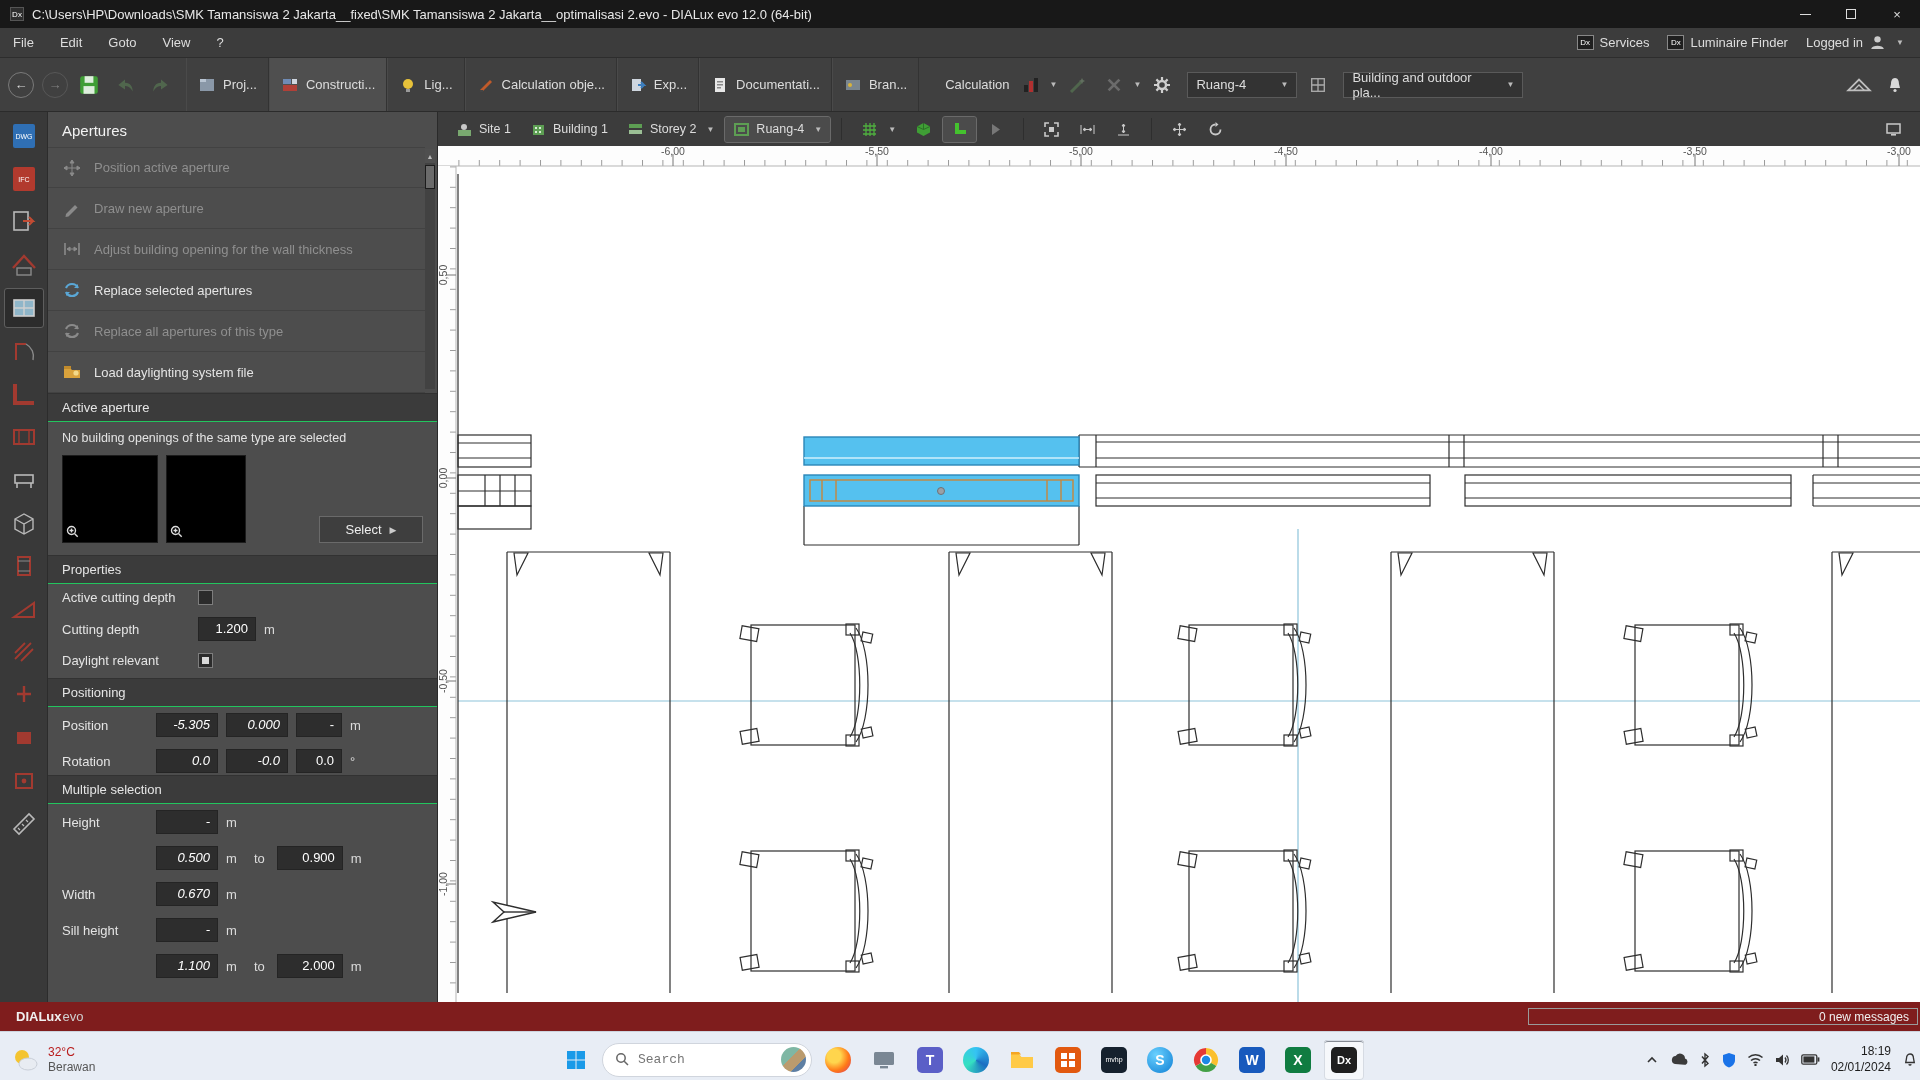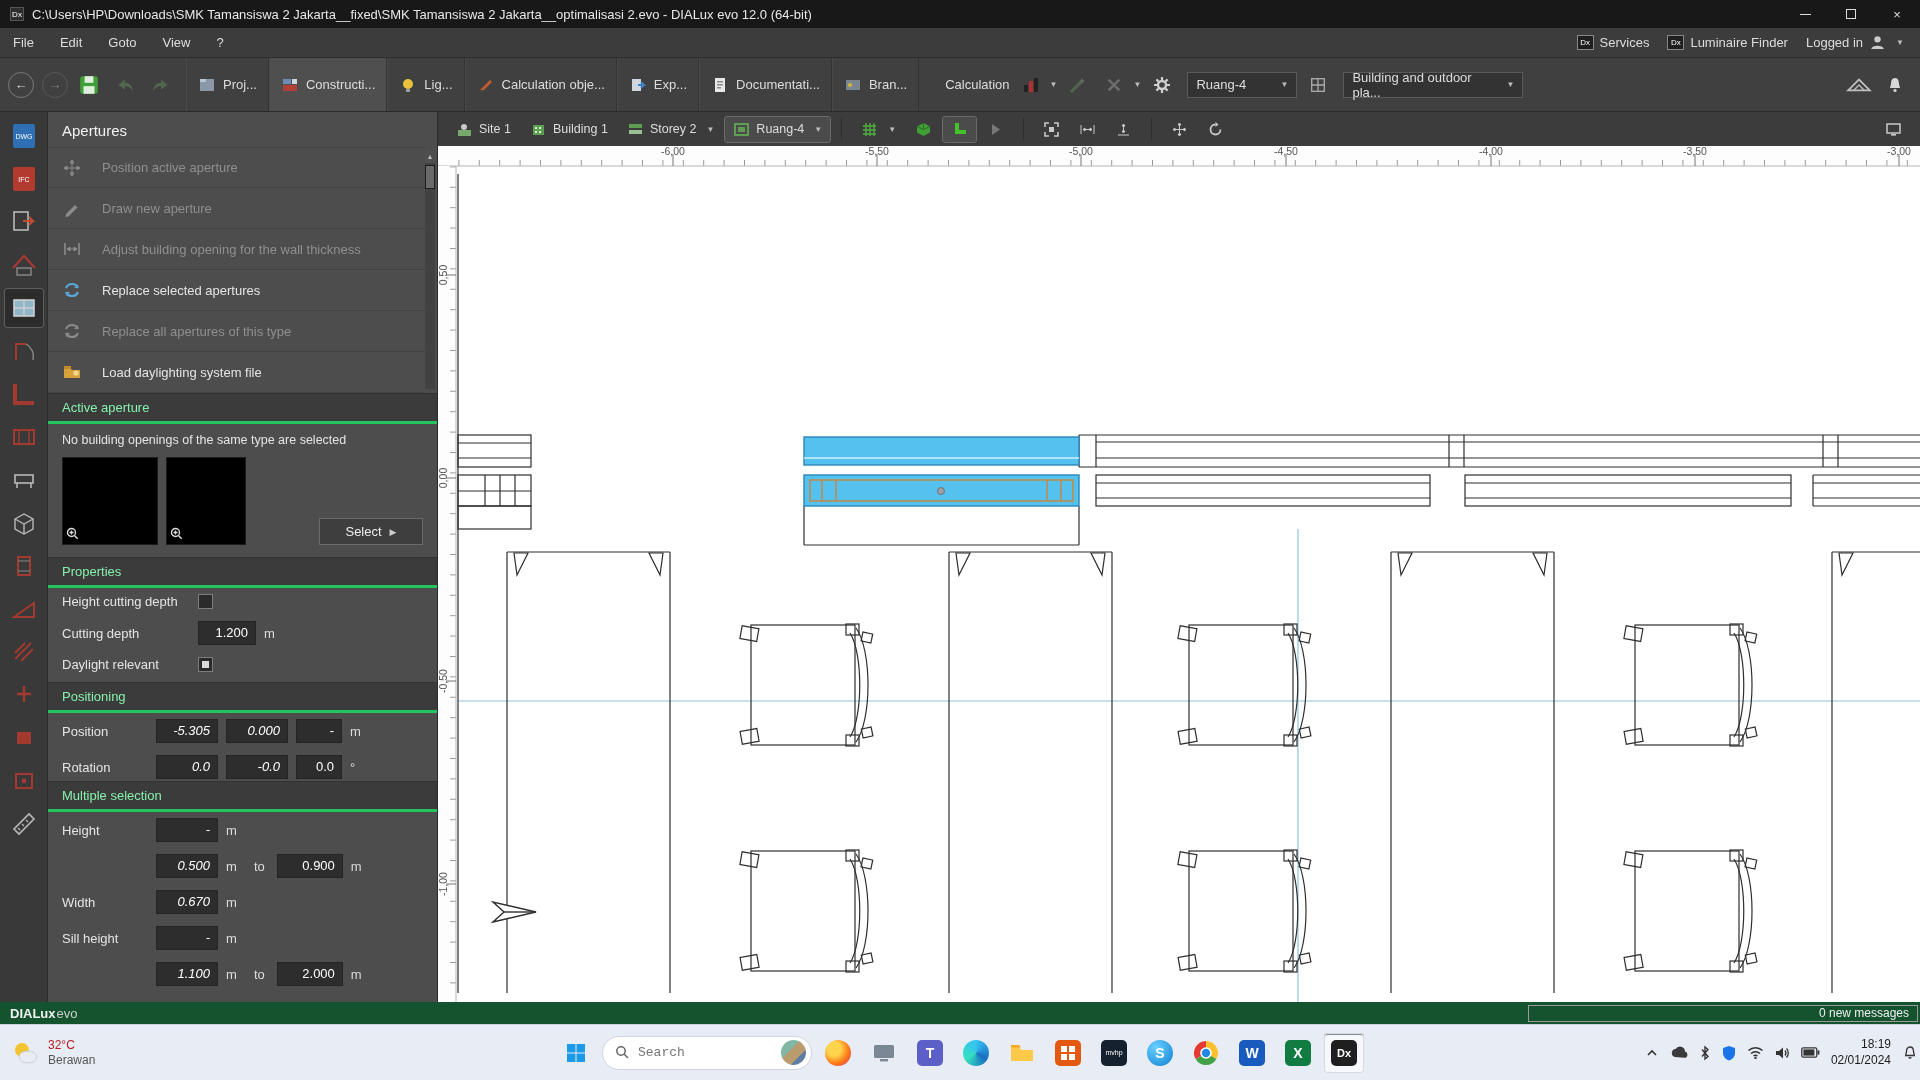--- a/index.html
+++ b/index.html
@@ -51,30 +51,30 @@
   .iconstrip { width:48px; background:#393939; border-right:1px solid #2c2c2c; display:flex;
     flex-direction:column; align-items:center; padding-top:5px; gap:5px; }
   .strip-icon { width:38px; height:38px; display:flex; align-items:center; justify-content:center; border-radius:2px; }
   .strip-icon.active { background:#2c2c2c; outline:1px solid #5e5e5e; }
 
   
   .panel { width:390px; background:#4d4d4d; color:#e4e4e4; font-size:13px; display:flex;
     flex-direction:column; border-right:1px solid #2a2a2a; }
   .panel-title { font-size:15px; padding:10px 14px 8px; color:#f2f2f2; }
   .actions { position:relative; padding-right:12px; }
-  .action-row { display:flex; align-items:center; gap:20px; padding:0 6px 0 14px; height:41px;
+  .action-row { display:flex; align-items:center; gap:12px; padding:0 6px 0 14px; height:41px;
     border-bottom:1px solid #424242; }
   .action-row.disabled { color:#8f8f8f; }
   .action-row .aic { width:20px; height:20px; flex:0 0 auto; }
   .vscroll { position:absolute; right:2px; top:2px; width:10px; height:240px; background:#424242; }
   .vscroll .up { height:14px; background:#4f4f4f; color:#bbb; font-size:7px; display:flex;
     align-items:center; justify-content:center; }
   .vscroll .thumb { margin-top:2px; height:24px; background:#6b6b6b; }
-  .sec-header { background:#3b3b3b; border-top:1px solid #323232; border-bottom:3px solid #22c55e;
-    padding:6px 14px; color:#86efac; }
+  .sec-header { background:#3b3b3b; border-top:1px solid #323232; border-bottom:1px solid #22c55e;
+    padding:6px 14px; color:#e5e5e5; }
   .aa-msg { padding:9px 14px 6px; font-size:12.5px; }
   .aa-thumbs { display:flex; align-items:center; gap:8px; padding:4px 14px 12px; }
   .thumb { background:#000; border:1px solid #1c1c1c; position:relative; }
   .thumb.t1 { width:96px; height:88px; } .thumb.t2 { width:80px; height:88px; }
   .mag { position:absolute; left:3px; bottom:3px; }
   .select-btn { margin-left:auto; align-self:flex-end; width:104px; height:27px; background:#3e3e3e;
     border:1px solid #6a6a6a; display:flex; align-items:center; justify-content:center; gap:8px; color:#eee; }
   .select-btn .arr { font-size:9px; color:#ccc; }
   .prop-row { display:flex; align-items:center; padding:6px 14px; gap:8px; }
   .plabel { width:86px; flex:0 0 auto; }
@@ -93,22 +93,22 @@
   .canvas-toolbar { height:34px; background:#3c3c3c; display:flex; align-items:center;
     padding:0 10px; gap:3px; color:#ddd; font-size:12.5px; flex:0 0 auto; }
   .cbtn { display:flex; align-items:center; gap:6px; padding:4px 8px; border-radius:2px; }
   .cbtn.selected { background:#4b4b4b; outline:1px solid #6a6a6a; }
   .cic { width:17px; height:17px; }
   .csep { width:1px; height:22px; background:#2e2e2e; margin:0 8px; }
   .canvas-area { flex:1; position:relative; }
   svg.drawing { position:absolute; inset:0; width:100%; height:100%; display:block; }
 
   
-  .statusbar { height:22px; background:#14532d; display:flex; align-items:center; color:#f0f0f0;
-    font-size:13px; padding-left:10px; flex:0 0 auto; }
+  .statusbar { height:29px; background:#7f1d1d; display:flex; align-items:center; color:#f0f0f0;
+    font-size:13px; padding-left:16px; flex:0 0 auto; }
   .brand-b { font-weight:bold; } .brand-l { color:#cfcfcf; margin-left:1px; }
   .msgbox { margin-left:auto; border:1px solid #9a9a9a; height:17px; width:390px; margin-right:2px;
     display:flex; align-items:center; justify-content:flex-end; padding-right:8px; font-size:12px; }
 
   
   .taskbar { height:56px; background:#e8edf5; border-top:1px solid #cdd4de; position:relative;
     display:flex; align-items:center; flex:0 0 auto; color:#1d1d1d; }
   .tb-weather { position:absolute; left:10px; display:flex; align-items:center; gap:8px; }
   .wx-text { font-size:12px; line-height:1.25; }
   .wx-text .t { color:#b91c1c; } .wx-text .d { color:#555; }
@@ -477,21 +477,21 @@
             </svg>
         </div>
         <div class="select-btn">
           <span>Select</span>
           <span class="arr">▶</span>
         </div>
       </div>
 
       <div class="sec-header">Properties</div>
       <div class="prop-row">
-        <span class="plabel" style="width:128px;">Height cutting depth</span>
+        <span class="plabel" style="width:128px;">Active cutting depth</span>
         <span class="checkbox"></span>
       </div>
       <div class="prop-row">
         <span class="plabel" style="width:128px;">Cutting depth</span>
         <span class="field f58">1.200</span>
         <span class="unit">m</span>
       </div>
       <div class="prop-row" style="padding-bottom:10px;">
         <span class="plabel" style="width:128px;">Daylight relevant</span>
         <span class="checkbox checked"></span>

